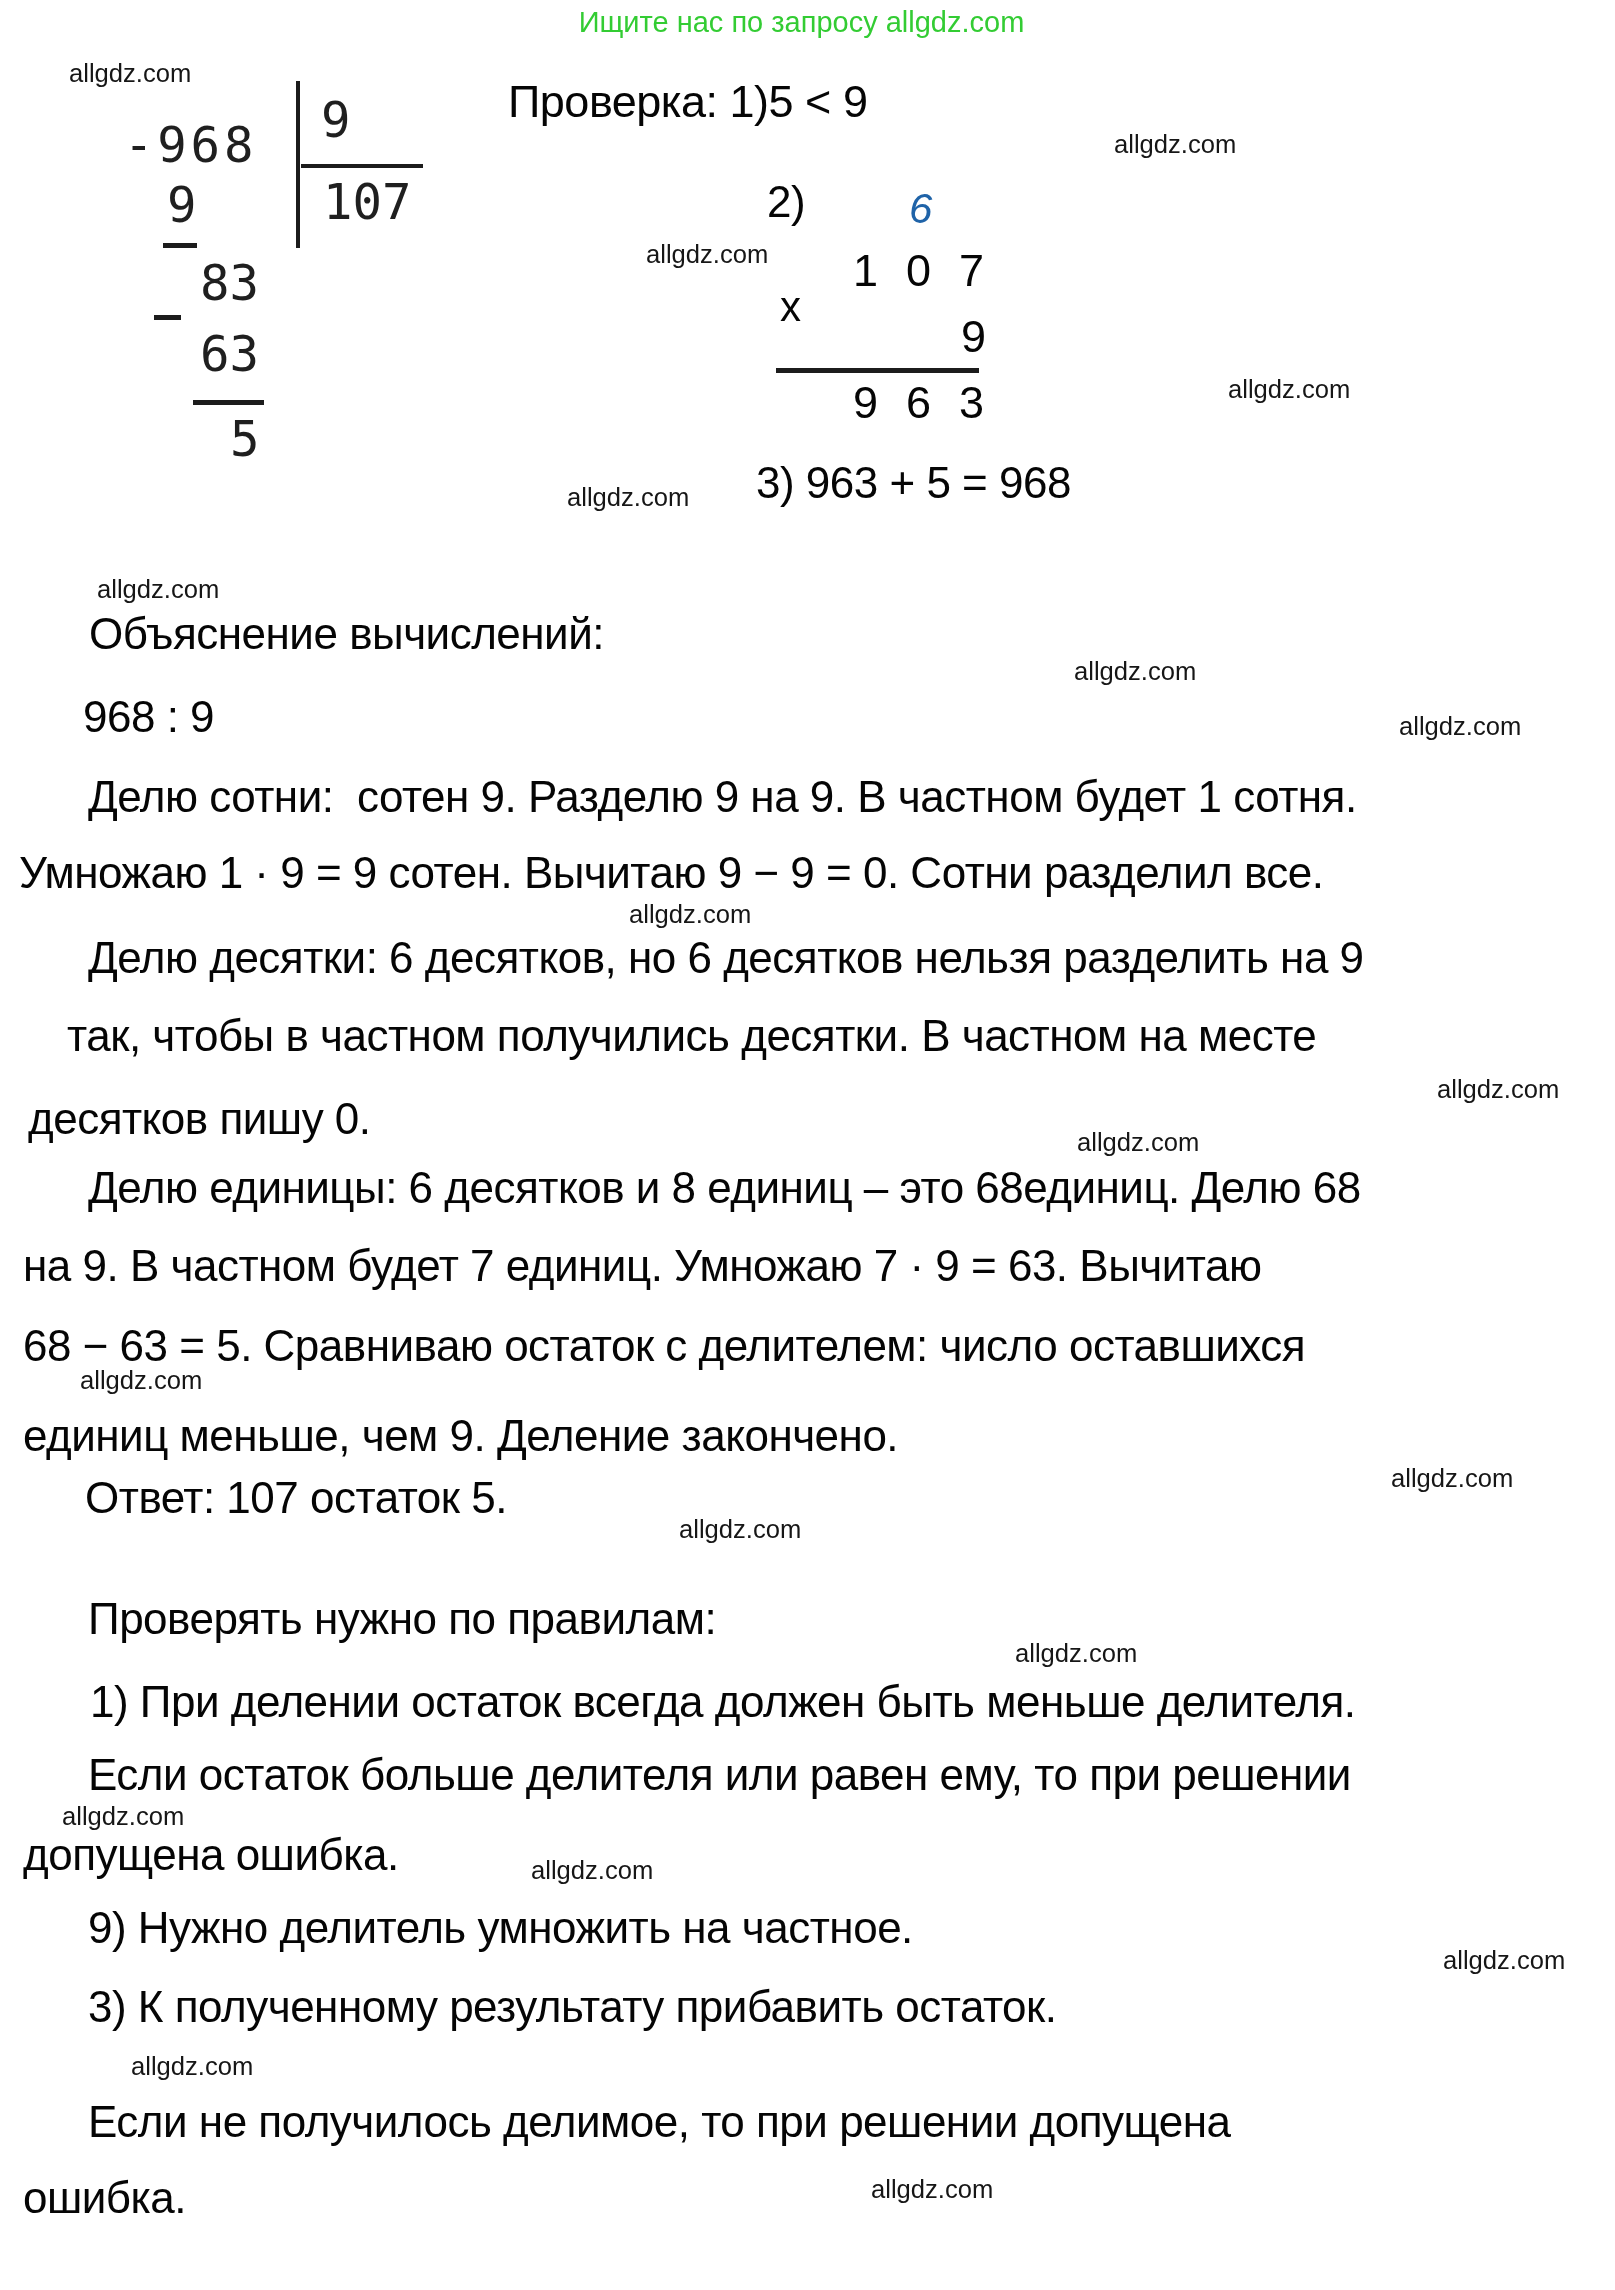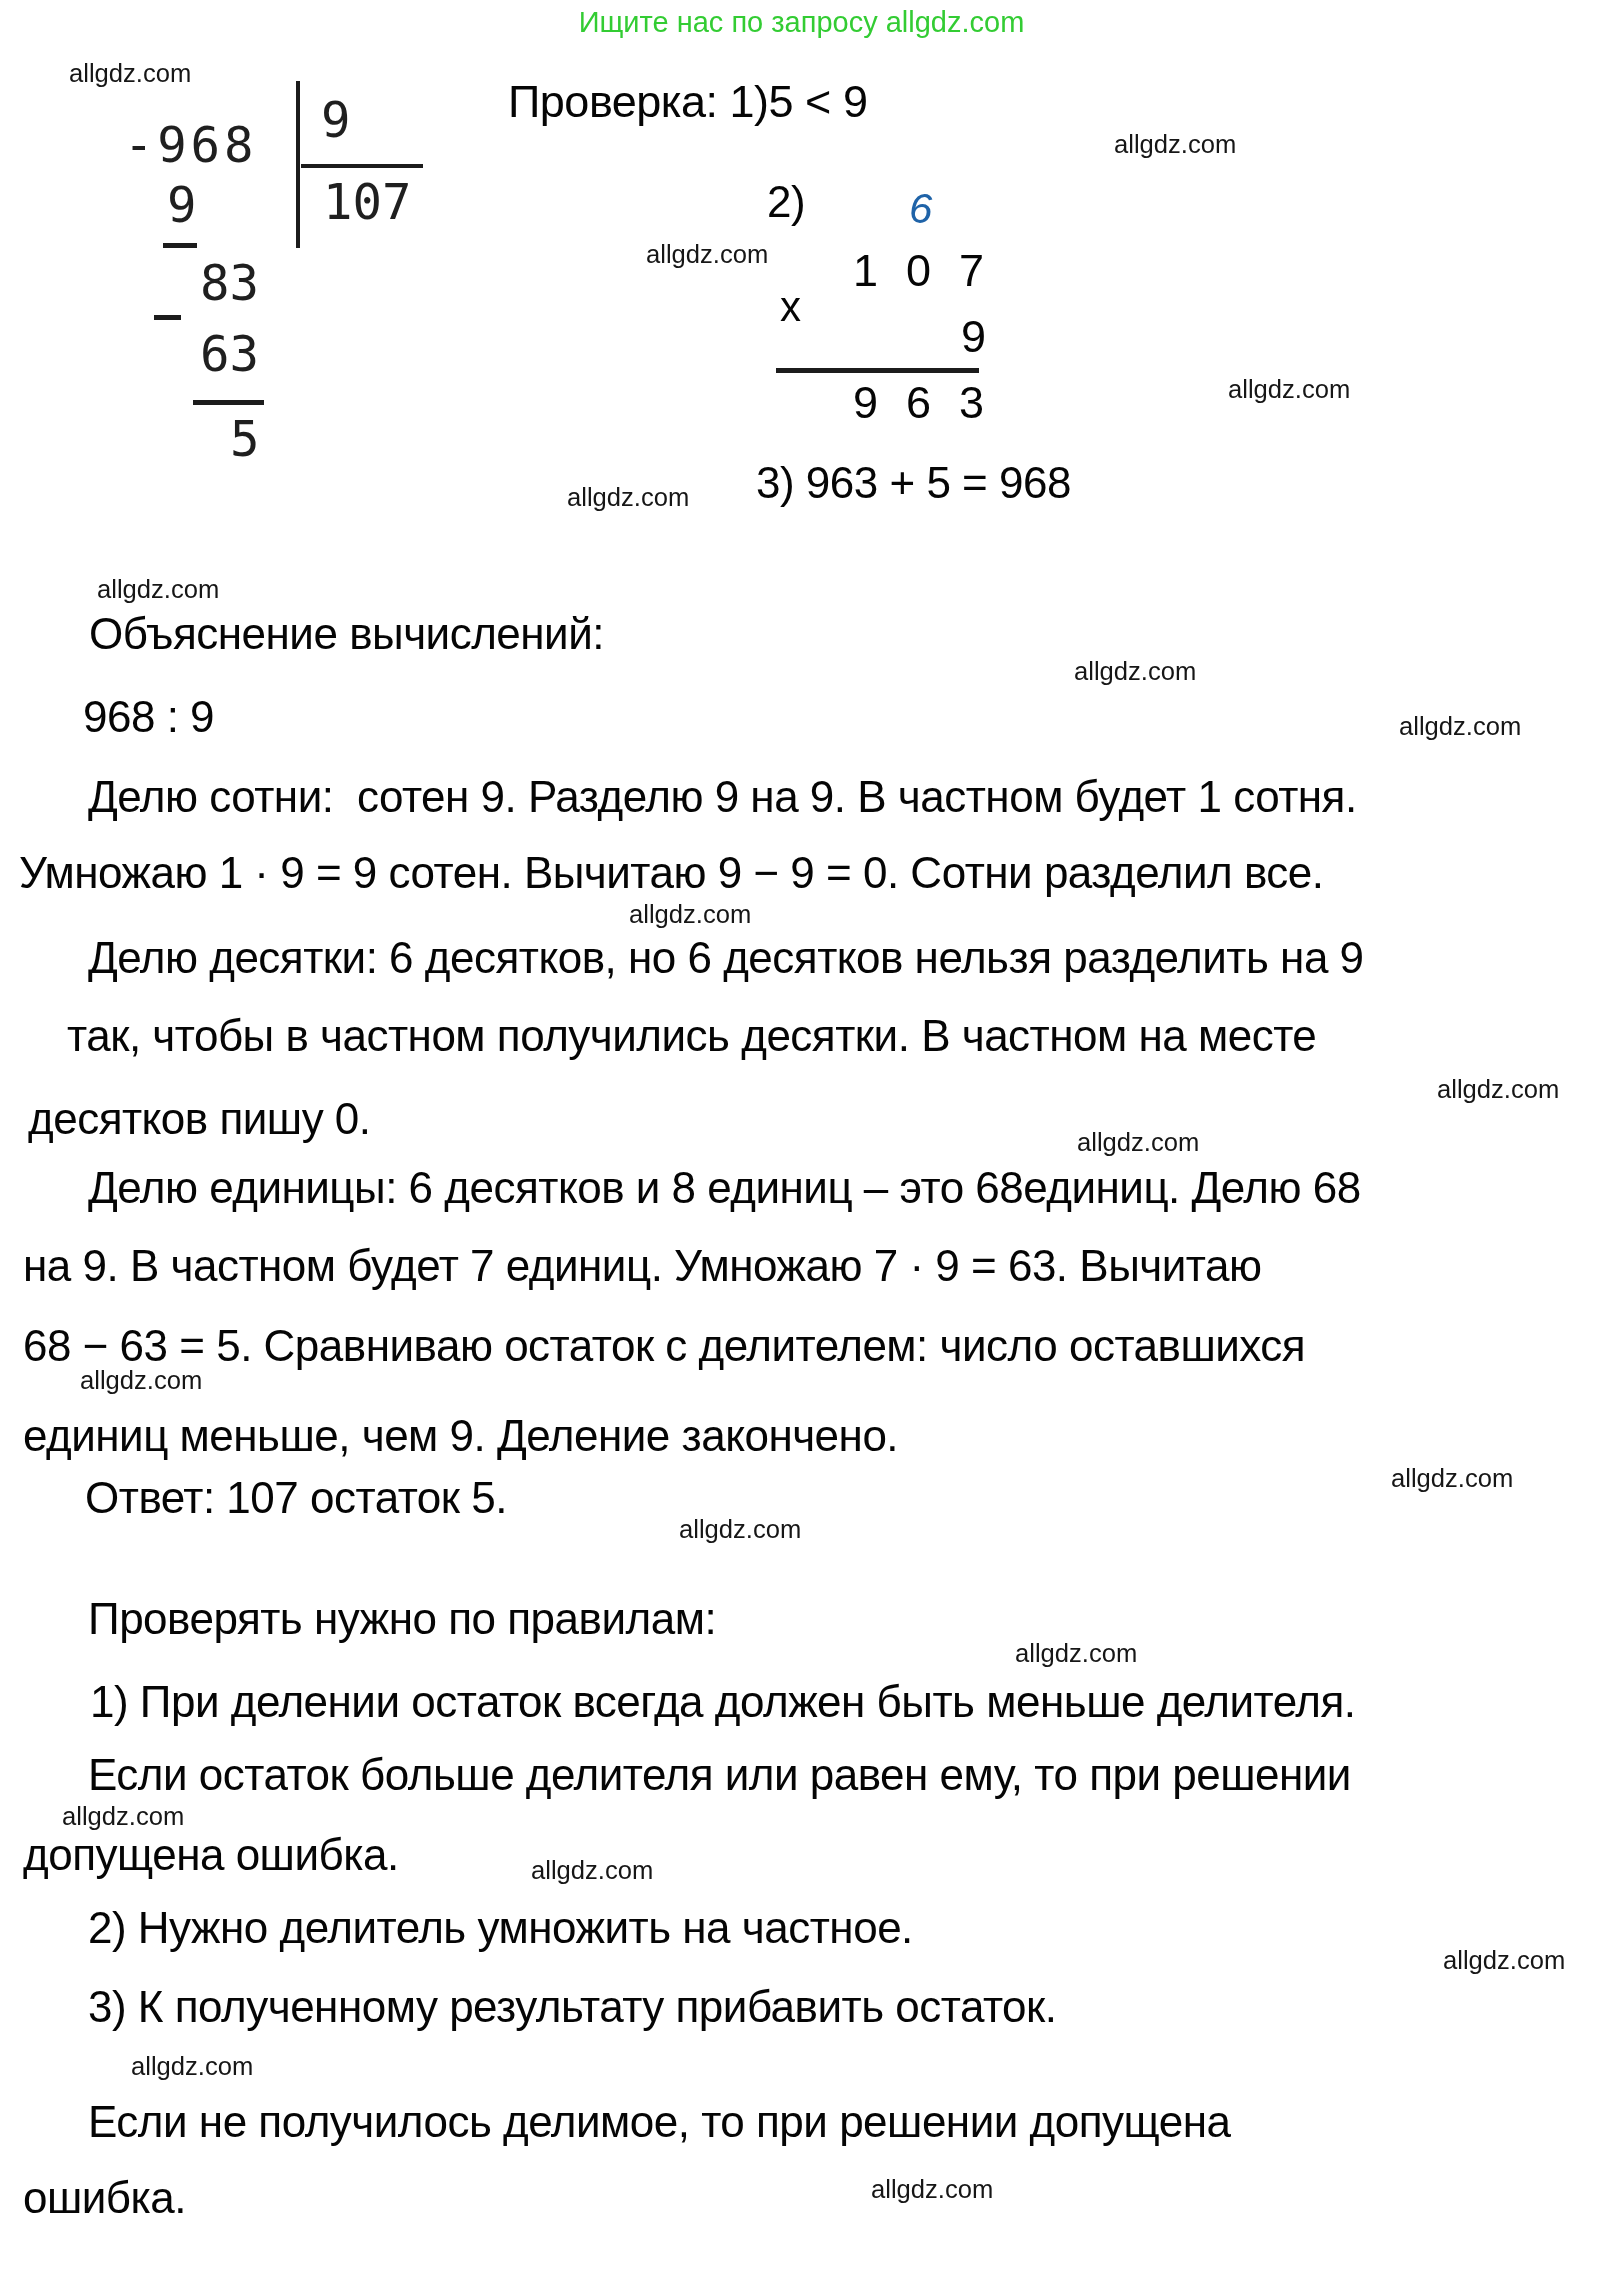--- a/index.html
+++ b/index.html
@@ -122,21 +122,21 @@
 
     <div class="t" style="left:85px; top:1476px;">Ответ: 107 остаток 5.</div>
   </div>
 
   <div>
     <div class="t" style="left:88px; top:1597px;">Проверять нужно по правилам:</div>
 
     <div class="t" style="left:90px; top:1680px;">1) При делении остаток всегда должен быть меньше делителя.</div>
     <div class="t" style="left:88px; top:1753px;">Если остаток больше делителя или равен ему, то при решении</div>
     <div class="t" style="left:23px; top:1833px;">допущена ошибка.</div>
-    <div class="t" style="left:88px; top:1906px;">2) Нужно делитель умножить на частное.</div>
+    <div class="t" style="left:88px; top:1906px;">9) Нужно делитель умножить на частное.</div>
     <div class="t" style="left:88px; top:1985px;">3) К полученному результату прибавить остаток.</div>
     <div class="t" style="left:88px; top:2100px;">Если не получилось делимое, то при решении допущена</div>
     <div class="t" style="left:23px; top:2176px;">ошибка.</div>
   </div>
 
 
 </div>
 
 
 </body></html>

